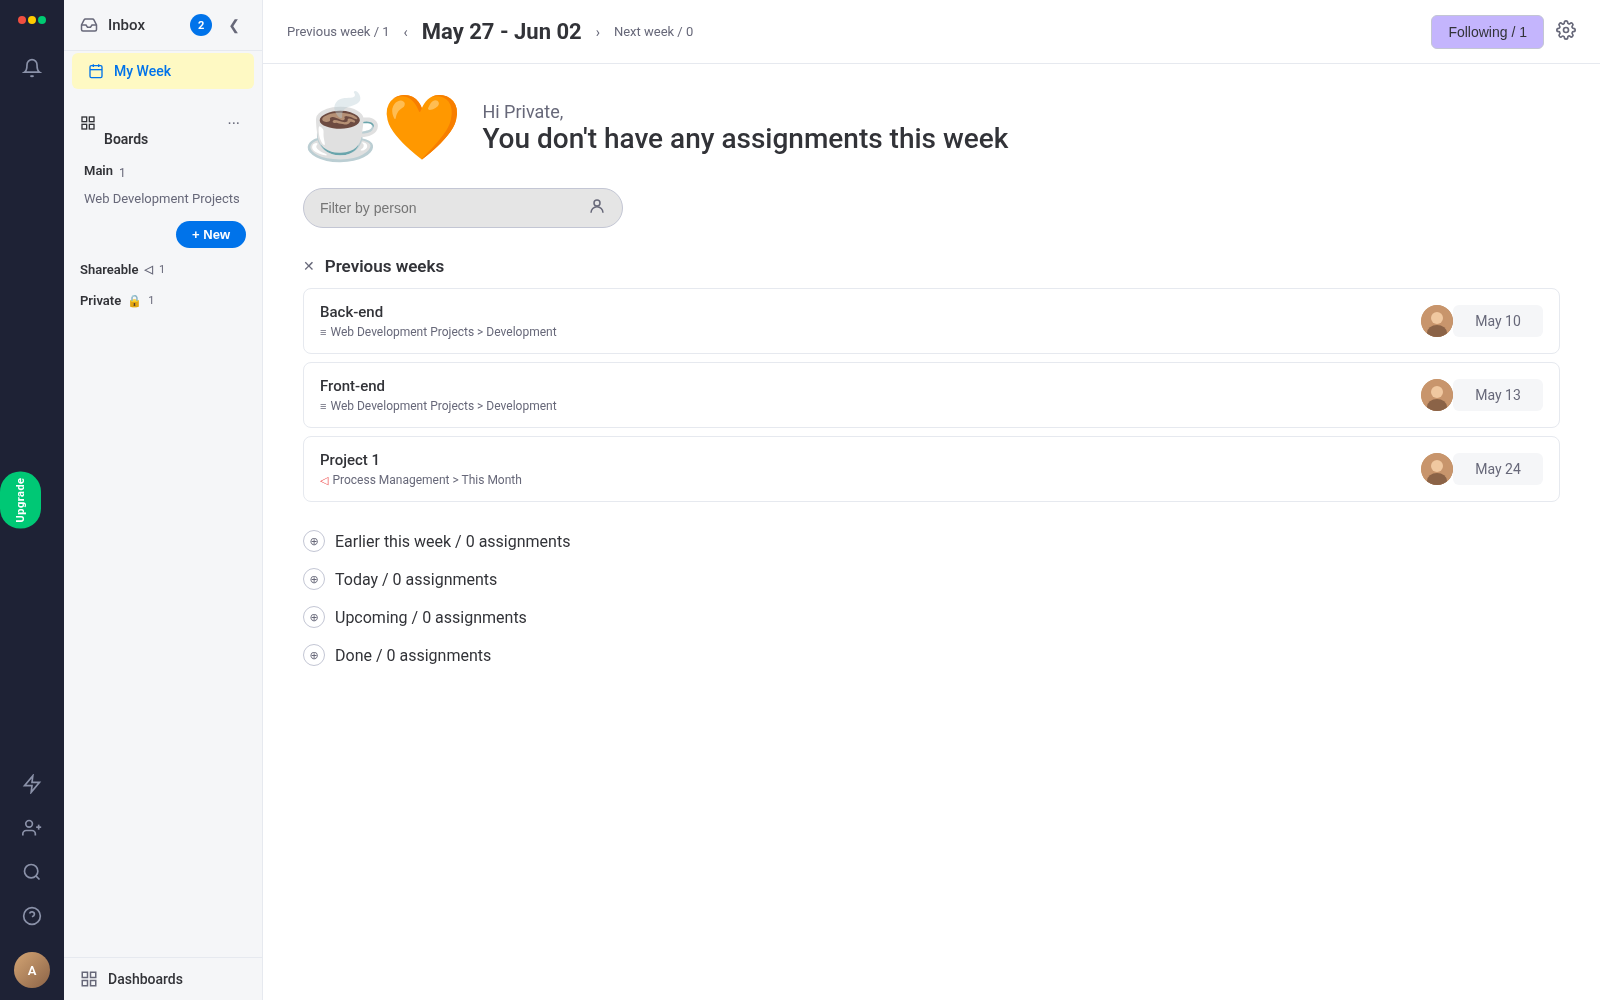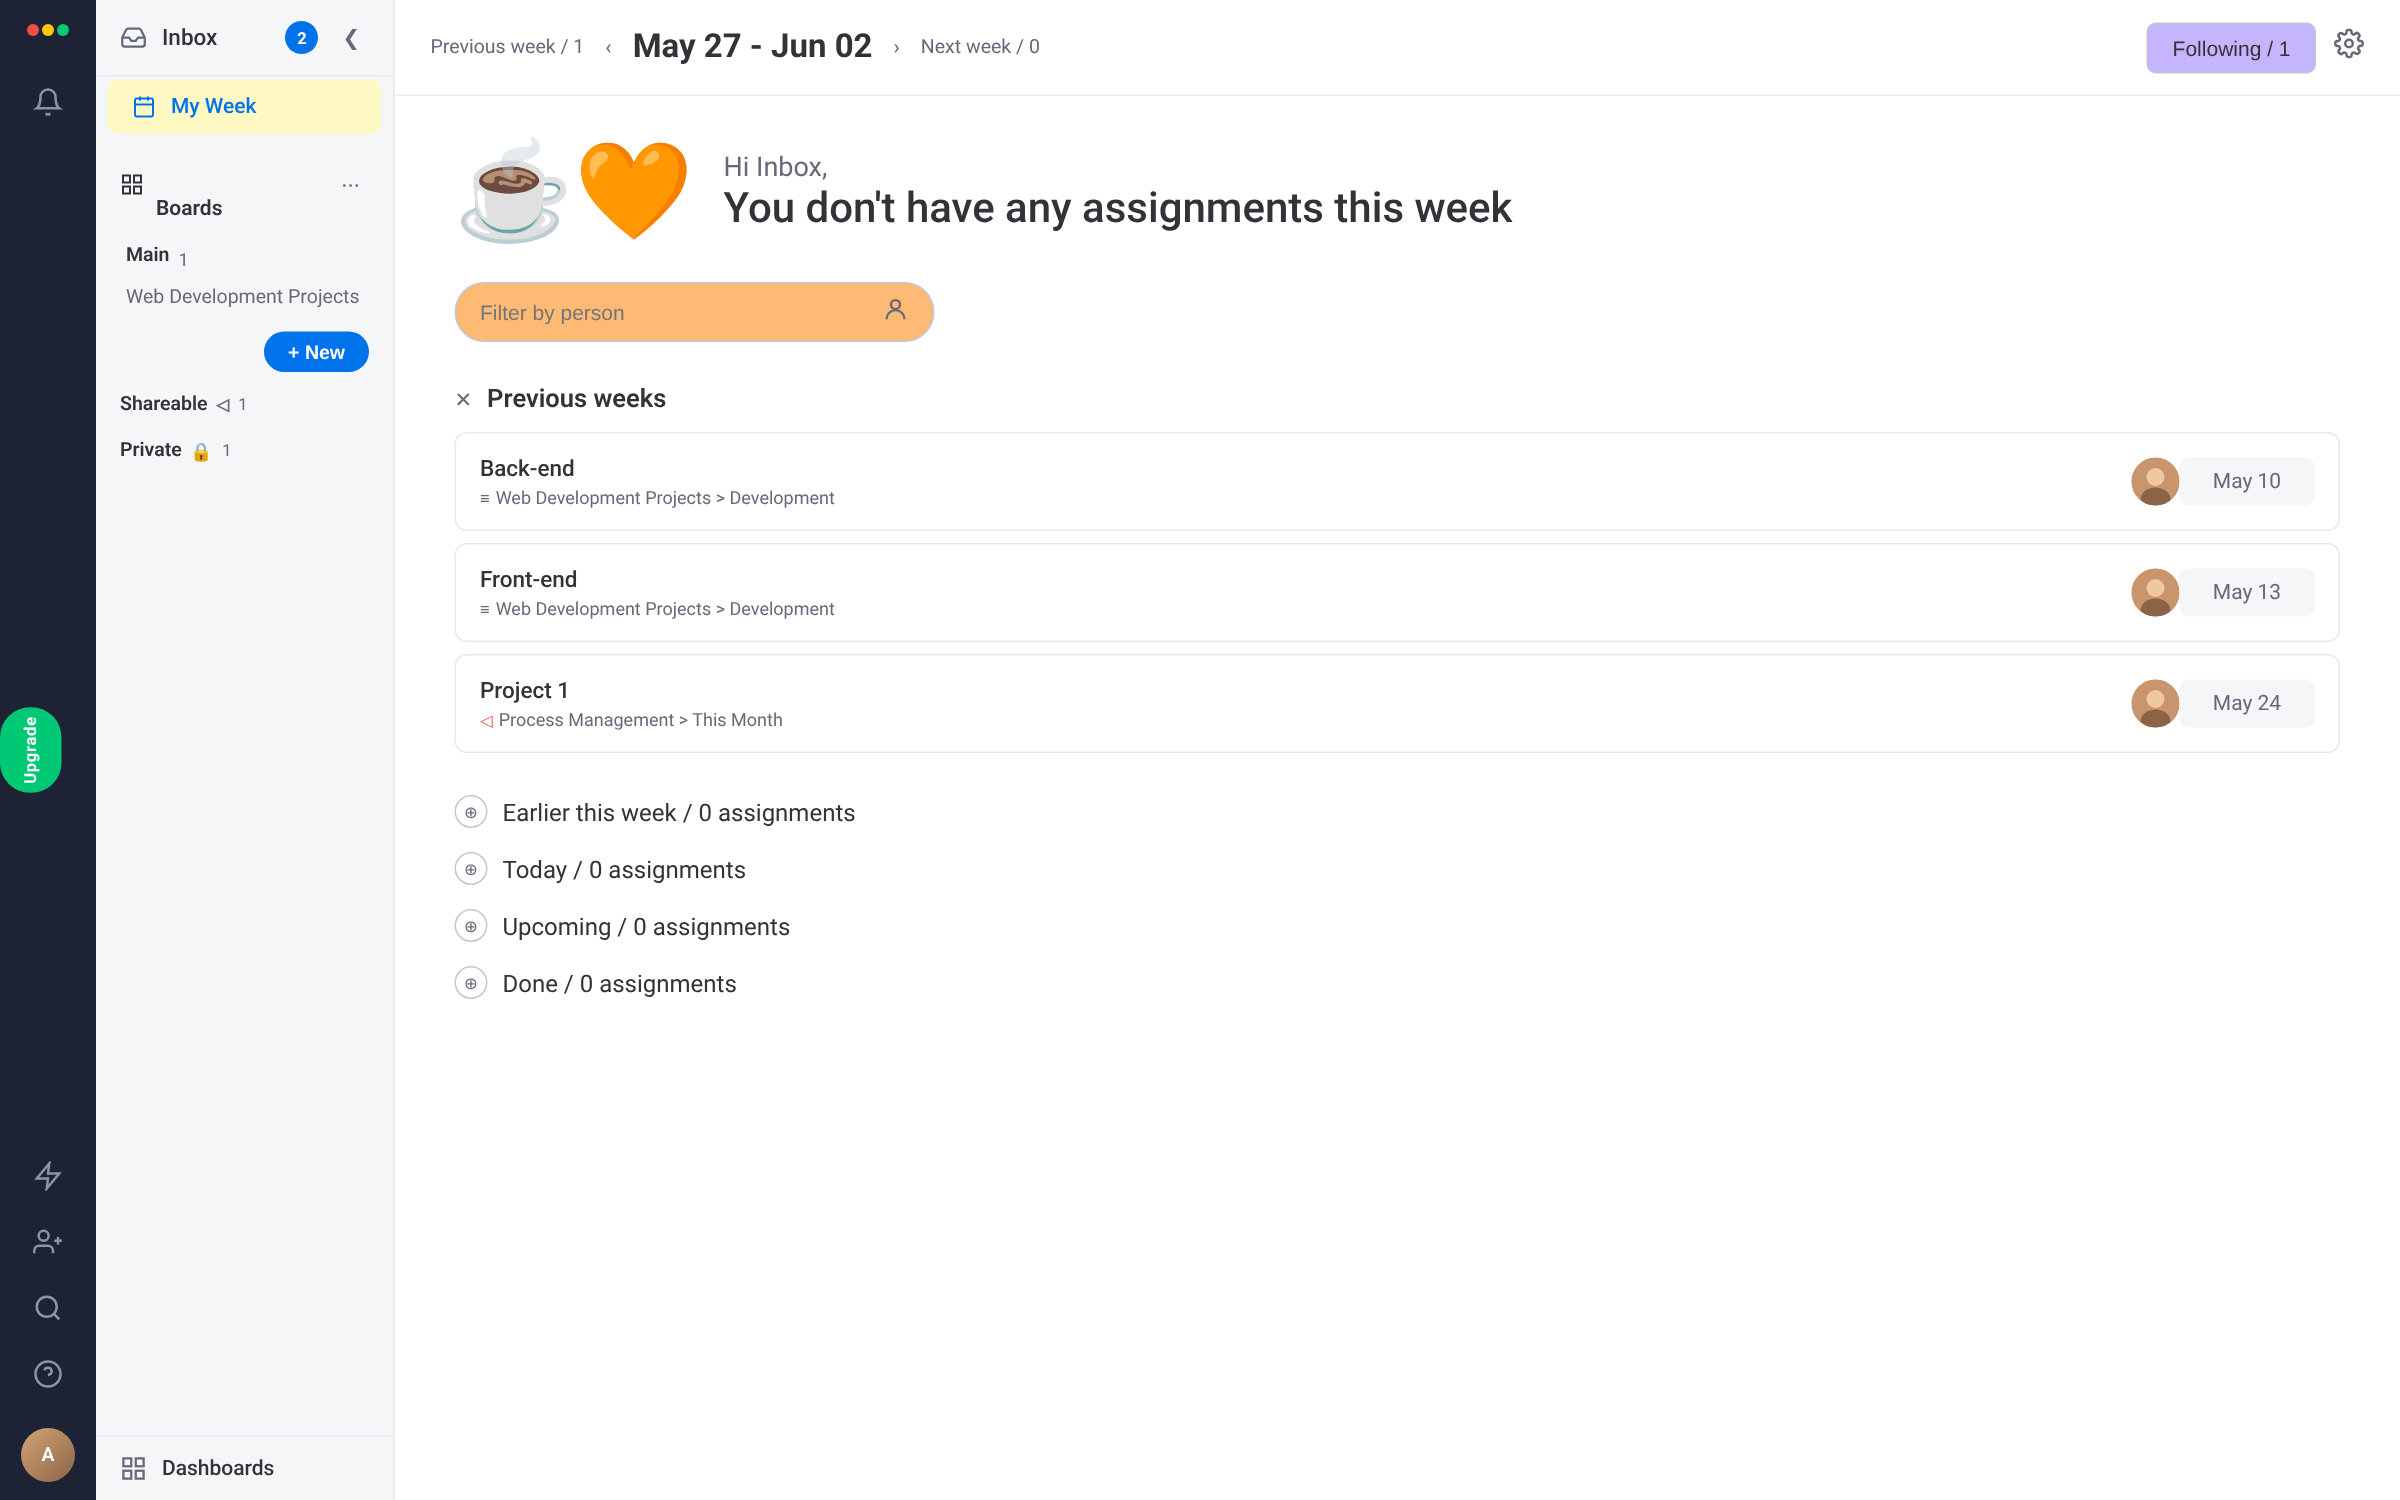--- a/index.html
+++ b/index.html
@@ -266,21 +266,21 @@
     .filter-section {
       margin-bottom: 28px;
     }
     .filter-input-wrap {
       display: flex;
       align-items: center;
       border: 1px solid #c3c6d4;
       border-radius: 24px;
       padding: 8px 16px;
       width: 320px;
-      background: #fdba74;
+      background: #e5e5e5;
     }
     .filter-input {
       border: none;
       outline: none;
       flex: 1;
       font-size: 14px;
       color: #676879;
       background: transparent;
     }
     .filter-icon {
@@ -546,21 +546,21 @@
         </svg>
       </div>
     </div>
   </div>
 
   <div class="content-area">
 
     <div class="welcome-section">
       <div class="welcome-emoji">☕🧡</div>
       <div class="welcome-text">
-        <h2>Hi Inbox,</h2>
+        <h2>Hi Private,</h2>
         <h1>You don't have any assignments this week</h1>
       </div>
     </div>
 
     <div class="filter-section">
       <div class="filter-input-wrap">
         <input class="filter-input" type="text" placeholder="Filter by person" style="">
         <span class="filter-icon">
           <svg width="18" height="18" viewBox="0 0 24 24" fill="none" stroke="#676879" stroke-width="2">
             <circle cx="12" cy="8" r="4"></circle>

